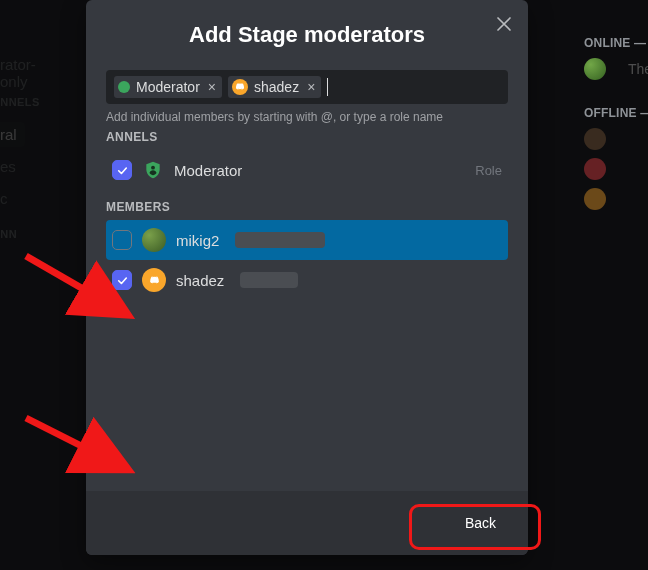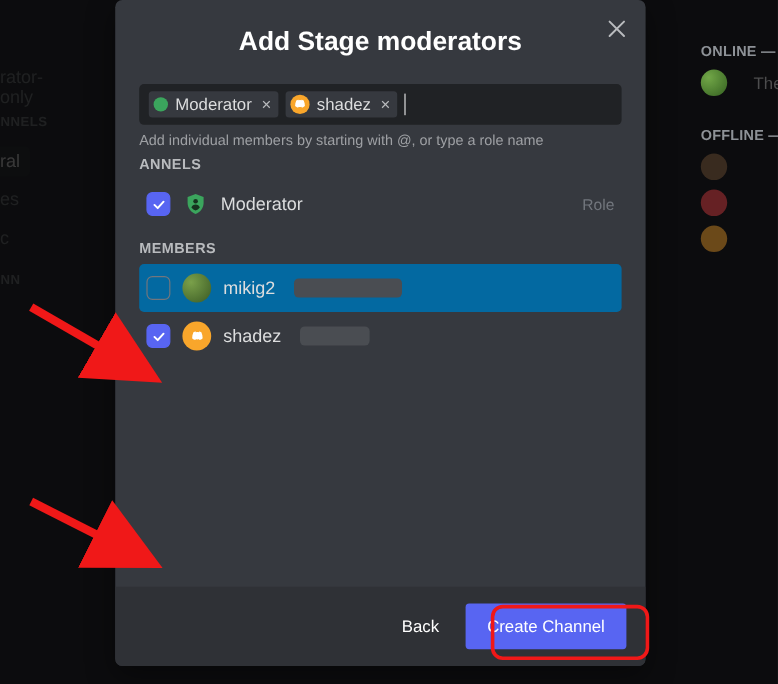--- a/index.html
+++ b/index.html
@@ -18,21 +18,21 @@
   .right-col .nm { color:#555; font-size:14px; font-weight:500;}
 
   .left-col { position:absolute; left:0; top:0; width:48px; color:#8e9297; font-size:13px;}
   .left-col .sec { position:absolute; font-size:11px; font-weight:700; color:#8e9297; letter-spacing:0.4px;}
   .left-col .item { position:absolute; font-size:15px; color:#8e9297; padding:4px 8px; border-radius:4px;}
   .left-col .item.sel { background:#3c3f45; color:#fff;}
 
   
   .modal {
     position: absolute;
-    left: 96px; top: 0;
+    left: 86px; top: 0;
     width: 442px; height: 555px;
     background: #36393f;
     border-radius: 6px;
     box-shadow: 0 8px 24px rgba(0,0,0,0.4);
     display:flex; flex-direction:column;
     overflow:hidden;
   }
   .modal .close {
     position:absolute; right:12px; top:12px; width:24px; height:24px;
     color:#b9bbbe; cursor:pointer; display:flex; align-items:center; justify-content:center;
@@ -218,21 +218,20 @@
             <path d="M17.3 6.3c-1-.5-2-.8-3.1-1l-.2.4c1.1.3 2 .7 2.9 1.3-1.5-.8-3.1-1.2-4.9-1.2s-3.4.4-4.9 1.2c.9-.6 1.9-1 2.9-1.3l-.2-.4c-1.1.2-2.1.5-3.1 1C5.5 9 5 11.6 5 14.2c1.2 1.3 2.8 2.1 4.5 2.2l.5-.7c-.8-.2-1.5-.6-2.1-1.1.1.1 1.9 1.1 4.1 1.1s4-1 4.1-1.1c-.6.5-1.3.9-2.1 1.1l.5.7c1.7-.1 3.3-.9 4.5-2.2 0-2.6-.5-5.2-1.7-7.9z"></path>
           </svg>
       </span>
       <span class="name">shadez</span>
       <span class="faded-bar" style="width:58px; margin-left:6px;"></span>
     </div>
   </div>
 
   <div class="m-foot">
     <button class="btn-back">Back</button>
-    <button class="btn-primary">Create Channel</button>
   </div>
 </div>
 
 <div class="btn-outline" style="left:409px; top:504px; width:132px; height:46px;"></div>
 
 <div class="arrow" style="left:20px; top:250px;">
   <svg width="120" height="80">
     <defs>
         <marker id="ah1" markerWidth="9" markerHeight="9" refX="7" refY="4.5" orient="auto">
           <path d="M0,0 L9,4.5 L0,9 Z" fill="#f01818"></path>

